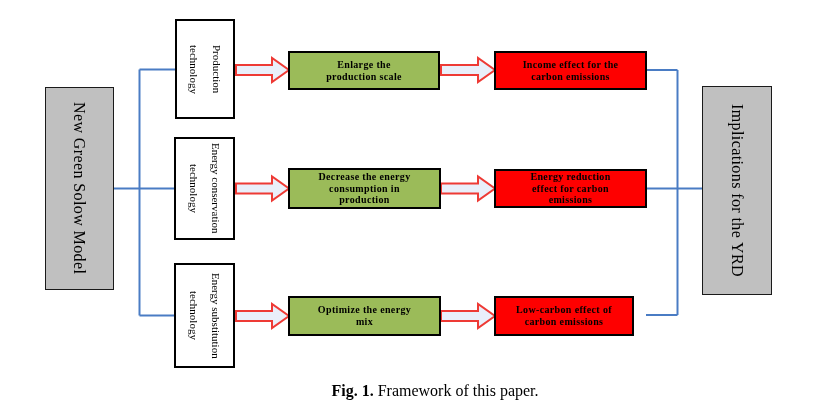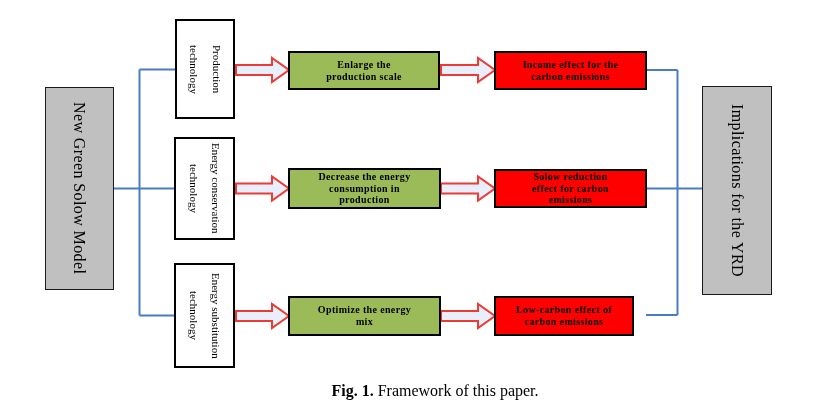--- a/index.html
+++ b/index.html
@@ -106,21 +106,21 @@
   <div class="node green" style="left:288px;top:296px;width:153px;height:40px;">
     <span class="hlabel">Optimize the energy
 mix</span>
   </div>
 
   <div class="node red" style="left:494px;top:51px;width:153px;height:39px;text-align:center;">
     <span class="hlabel">Income effect for the
 carbon emissions</span>
   </div>
   <div class="node red" style="left:494px;top:169px;width:153px;height:39px;">
-    <span class="hlabel">Solow reduction
+    <span class="hlabel">Energy reduction
 effect for carbon
 emissions</span>
   </div>
   <div class="node red" style="left:494px;top:296px;width:140px;height:40px;">
     <span class="hlabel">Low-carbon effect of
 carbon emissions</span>
   </div>
 
   <div class="node gray" style="left:702px;top:86px;width:70px;height:209px;">
     <span class="vlabel">Implications for the YRD</span>

